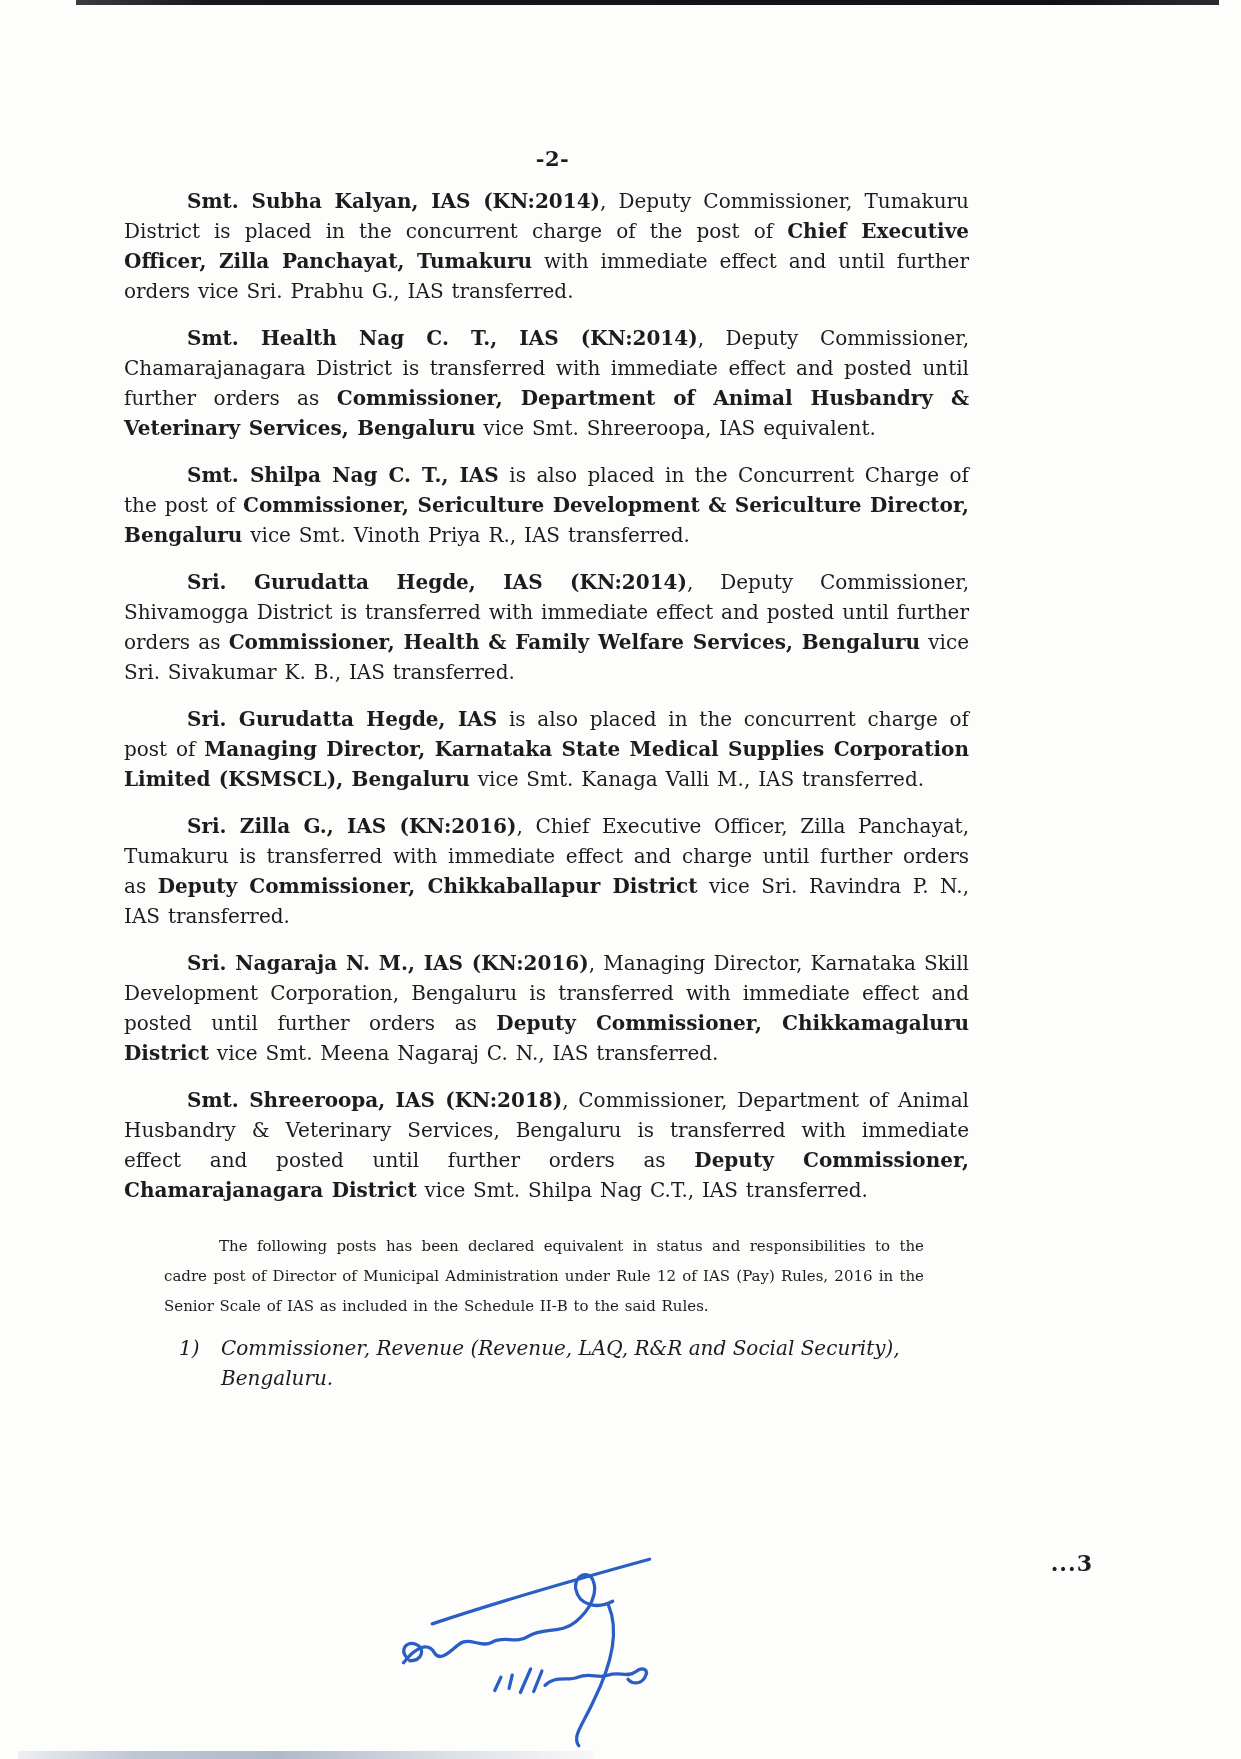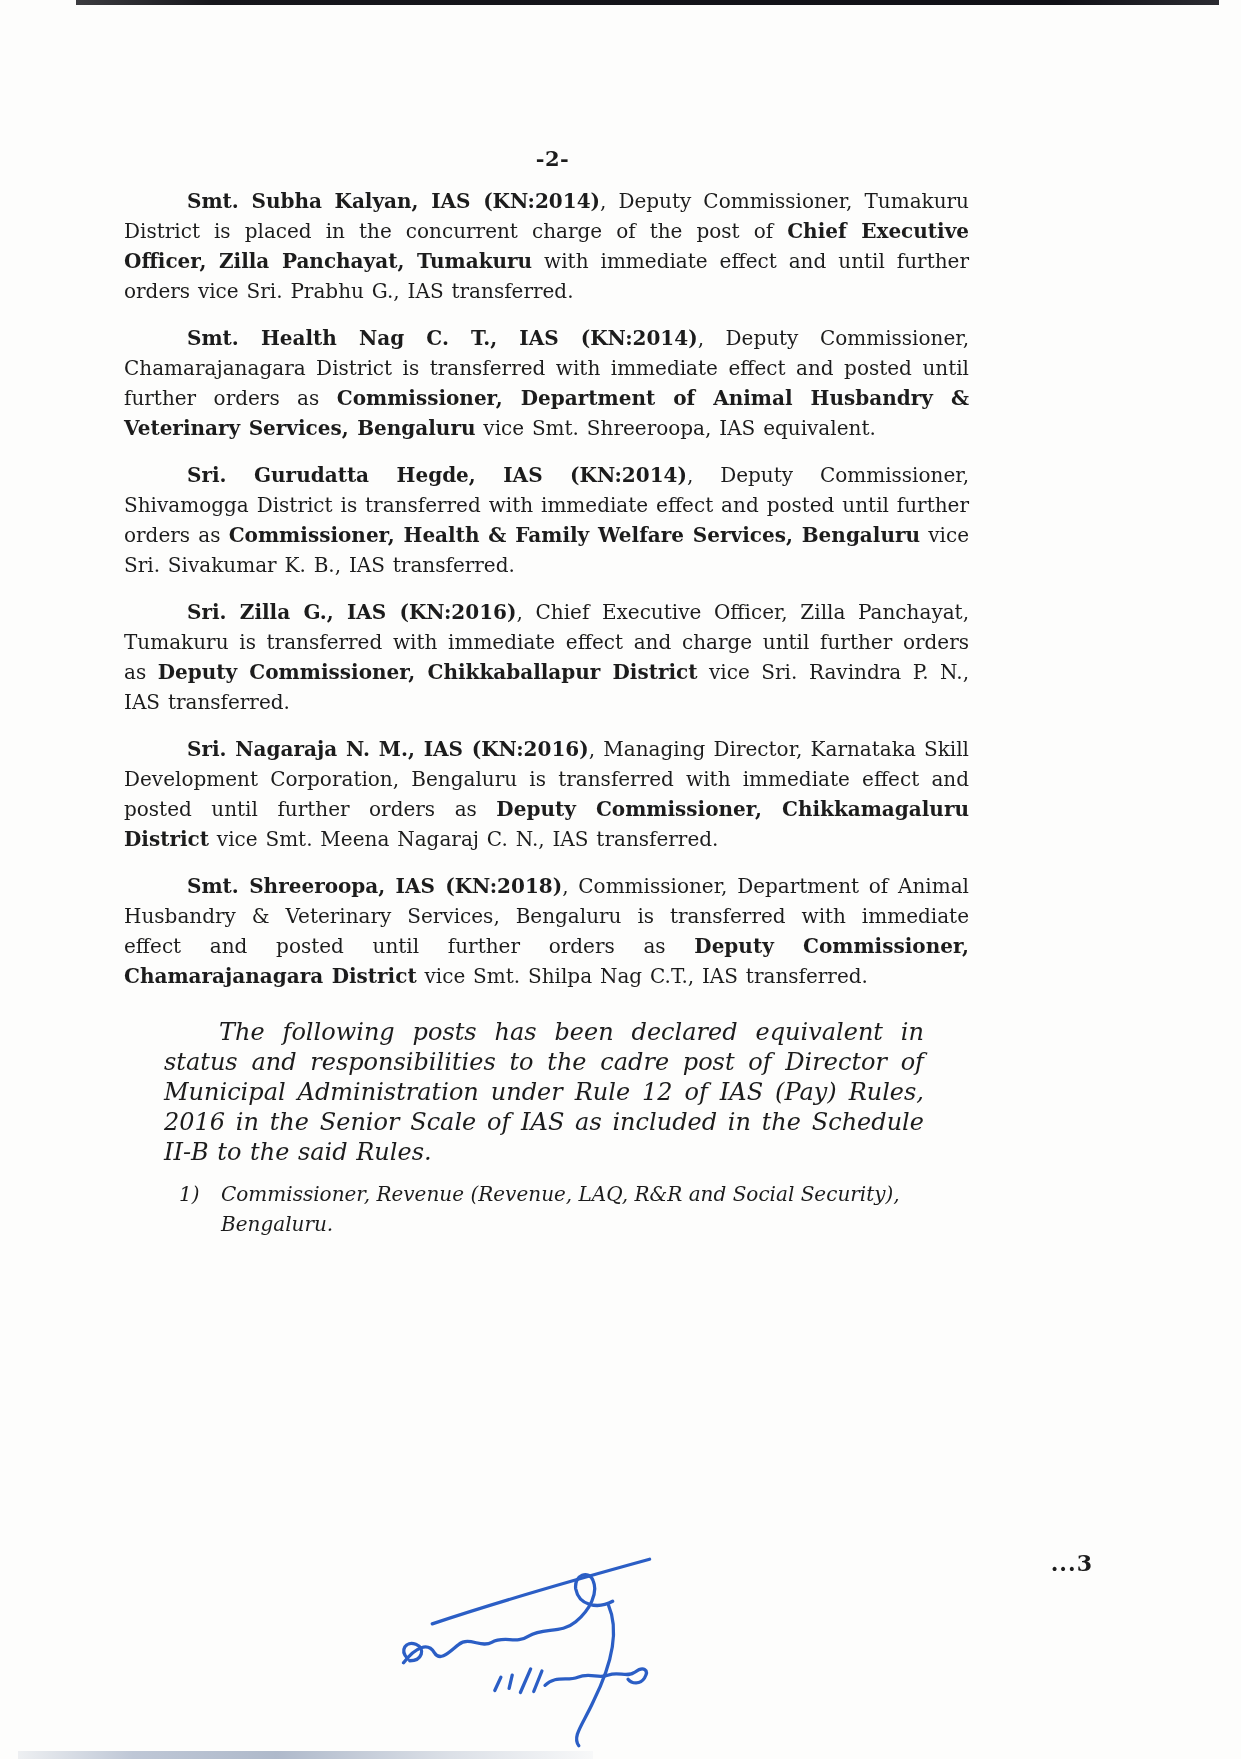--- a/index.html
+++ b/index.html
@@ -21,22 +21,22 @@
   }
   .content{position:absolute;top:186px;left:124px;width:845px;}
   .para{
     margin:0 0 17px 0;
     font-size:20px;line-height:30px;
     text-align:justify;text-indent:63px;word-spacing:1.5px;
   }
   .para b{font-weight:bold;}
   .note{
     margin:26px 45px 12px 40px;
-    font-size:24px;line-height:30px;
-    text-align:justify;font-style:italic;text-indent:55px;word-spacing:1px;
+    font-size:15px;line-height:30px;
+    text-align:justify;text-indent:55px;word-spacing:1px;
   }
   .list{margin:4px 0 0 55px;font-size:20px;line-height:30px;font-style:italic;}
   .list-item{display:flex;}
   .list-marker{width:42px;flex:none;}
   .continuation{
     position:absolute;top:1550px;left:940px;width:153px;
     text-align:right;font-weight:bold;font-size:22px;letter-spacing:1px;
   }
   .signature{position:absolute;left:390px;top:1548px;width:310px;height:205px;}
   .signature svg{display:block;width:100%;height:100%;}
@@ -56,21 +56,23 @@
 <div class="page">
 
   <div class="top-scan-line"></div>
 
   <div class="page-number">-2-</div>
 
   <div class="content">
     <div id="order-paragraphs">
         <p class="para"><b>Smt. Subha Kalyan, IAS (KN:2014)</b><span>, Deputy Commissioner, Tumakuru District is placed in the concurrent charge of the post of </span><b>Chief Executive Officer, Zilla Panchayat, Tumakuru</b><span> with immediate effect and until further orders vice Sri. Prabhu G., IAS transferred.</span></p>
         <p class="para"><b>Smt. Health Nag C. T., IAS (KN:2014)</b><span>, Deputy Commissioner, Chamarajanagara District is transferred with immediate effect and posted until further orders as </span><b>Commissioner, Department of Animal Husbandry &amp; Veterinary Services, Bengaluru</b><span> vice Smt. Shreeroopa, IAS equivalent.</span></p>
+        <p class="para"><b>Smt. Shilpa Nag C. T., IAS</b><span> is also placed in the Concurrent Charge of the post of </span><b>Commissioner, Sericulture Development &amp; Sericulture Director, Bengaluru</b><span> vice Smt. Vinoth Priya R., IAS transferred.</span></p>
         <p class="para"><b>Sri. Gurudatta Hegde, IAS (KN:2014)</b><span>, Deputy Commissioner, Shivamogga District is transferred with immediate effect and posted until further orders as </span><b>Commissioner, Health &amp; Family Welfare Services, Bengaluru</b><span> vice Sri. Sivakumar K. B., IAS transferred.</span></p>
+        <p class="para"><b>Sri. Gurudatta Hegde, IAS</b><span> is also placed in the concurrent charge of post of </span><b>Managing Director, Karnataka State Medical Supplies Corporation Limited (KSMSCL), Bengaluru</b><span> vice Smt. Kanaga Valli M., IAS transferred.</span></p>
         <p class="para"><b>Sri. Zilla G., IAS (KN:2016)</b><span>, Chief Executive Officer, Zilla Panchayat, Tumakuru is transferred with immediate effect and charge until further orders as </span><b>Deputy Commissioner, Chikkaballapur District</b><span> vice Sri. Ravindra P. N., IAS transferred.</span></p>
         <p class="para"><b>Sri. Nagaraja N. M., IAS (KN:2016)</b><span>, Managing Director, Karnataka Skill Development Corporation, Bengaluru is transferred with immediate effect and posted until further orders as </span><b>Deputy Commissioner, Chikkamagaluru District</b><span> vice Smt. Meena Nagaraj C. N., IAS transferred.</span></p>
         <p class="para"><b>Smt. Shreeroopa, IAS (KN:2018)</b><span>, Commissioner, Department of Animal Husbandry &amp; Veterinary Services, Bengaluru is transferred with immediate effect and posted until further orders as </span><b>Deputy Commissioner, Chamarajanagara District</b><span> vice Smt. Shilpa Nag C.T., IAS transferred.</span></p>
       </div>
     <p class="note">The following posts has been declared equivalent in status and responsibilities to the cadre post of Director of Municipal Administration under Rule 12 of IAS (Pay) Rules, 2016 in the Senior Scale of IAS as included in the Schedule II-B to the said Rules.</p>
     <div class="list" id="equivalent-posts">
         <div class="list-item">
           <span class="list-marker">1)</span>
           <span>Commissioner, Revenue (Revenue, LAQ, R&amp;R and Social Security), Bengaluru.</span>
         </div>

